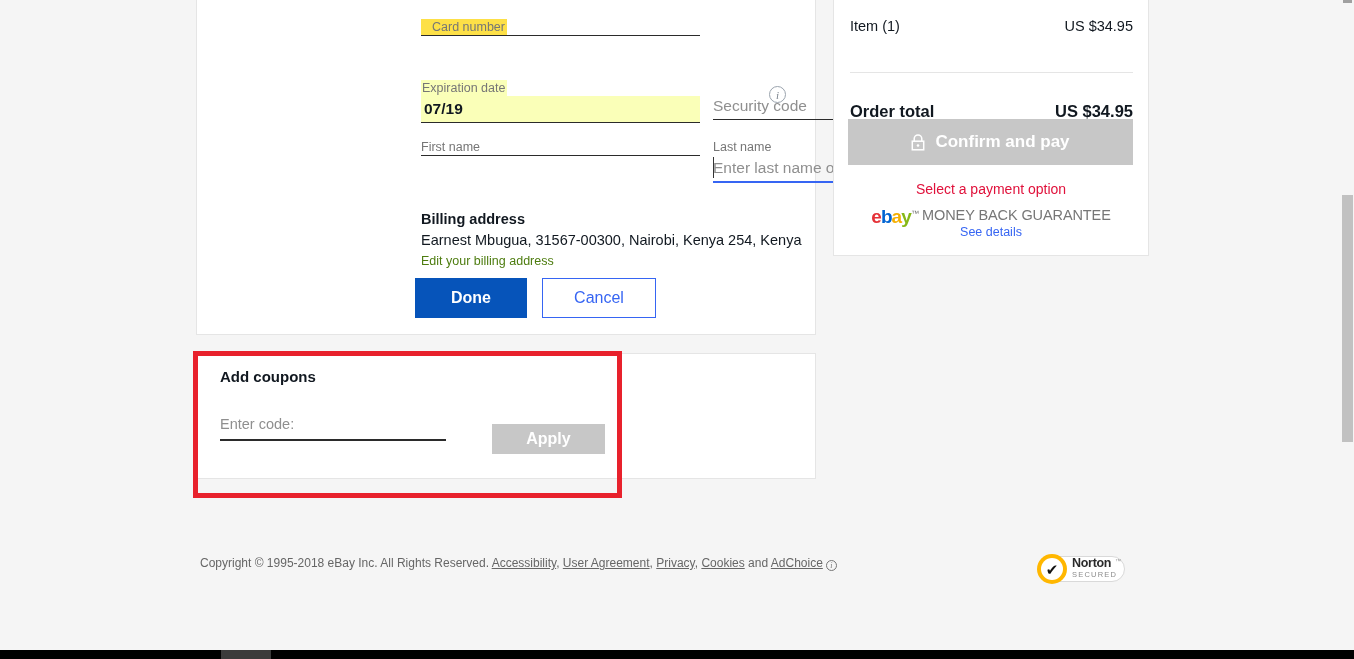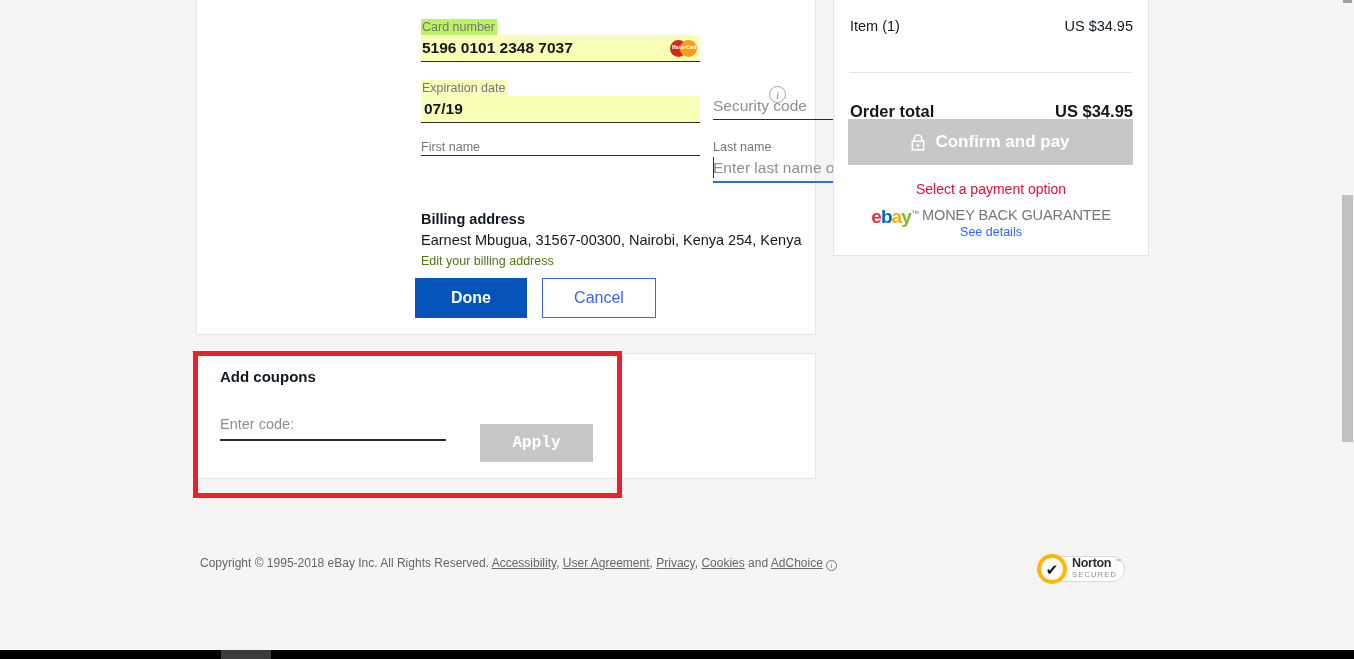--- a/index.html
+++ b/index.html
@@ -49,21 +49,21 @@
   }
   .field-underline {
     height: 1px;
     background: #2b2b2b;
     width: 100%;
   }
   .field-underline.focused { height: 1.5px; background: #3665f3; }
 
   
   #field-card-number { left: 224px; top: 18px; width: 279px; }
-  #field-card-number .field-label { background:#bef264; display:inline-block; padding:1px 2px 0 1px;}
+  #field-card-number .field-label { background:#fde047; display:inline-block; padding:1px 2px 0 11px;}
   #field-card-number .valrow {
     background: #faffb8;
     display: flex; align-items: center; justify-content: space-between;
     height: 26px; padding-left: 1px;
   }
   #field-expiry { left: 224px; top: 79px; width: 279px; }
   #field-expiry .field-label { background:#faffb8; display:inline-block; padding:1px 2px 0 1px;}
   #field-expiry .valrow { background:#faffb8; height: 26px; padding-left:3px; display:flex; align-items:center; }
   #field-security { left: 516px; top: 79px; width: 277px; }
   #field-security .valrow { height: 26px; display:flex; align-items:center; }
@@ -129,25 +129,25 @@
 
   
   #coupon-title {
     position: absolute; left: 220px; top: 368px;
     font-size: 15px; font-weight: bold; color: #111820;
   }
   #coupon-input-wrap { position: absolute; left: 220px; top: 412px; width: 226px; }
   #coupon-placeholder { font-size: 14.5px; color: #8f8f8f; line-height: 24px; }
   #coupon-underline { height: 1.5px; background: #2b2b2b; margin-top: 3px; }
   #btn-apply {
-    position: absolute; left: 480px; top: 424px;
-    width: 113px; height: 38px;
+    position: absolute; left: 492px; top: 424px;
+    width: 113px; height: 30px;
     background: #c7c7c7; border: none; color: #ffffff;
     font-size: 16px; font-weight: bold;
-    font-family: Liberation Mono, monospace;
+    font-family: Liberation Sans, sans-serif;
     cursor: pointer;
   }
 
   
   #annotation-box {
     position: absolute; left: 193px; top: 351px;
     width: 429px; height: 147px;
     border: 5px solid #e8212c;
     pointer-events: none;
   }
@@ -265,28 +265,20 @@
 </style>
 </head>
 <body>
 
 <div class="page">
 
   <div class="card" id="payment-card">
 
     <div class="field" id="field-card-number">
       <div class="field-label">Card number</div>
-      <div class="valrow">
-        <span class="field-value">5196 0101 2348 7037</span>
-        <span class="mastercard">
-          <span class="circ red"></span>
-          <span class="circ orange"></span>
-          <span class="mctext">MasterCard</span>
-        </span>
-      </div>
       <div class="field-underline"></div>
     </div>
 
     <div class="field" id="field-expiry">
       <div class="field-label">Expiration date</div>
       <div class="valrow">
         <span class="field-value">07/19</span>
       </div>
       <div class="field-underline"></div>
     </div>

